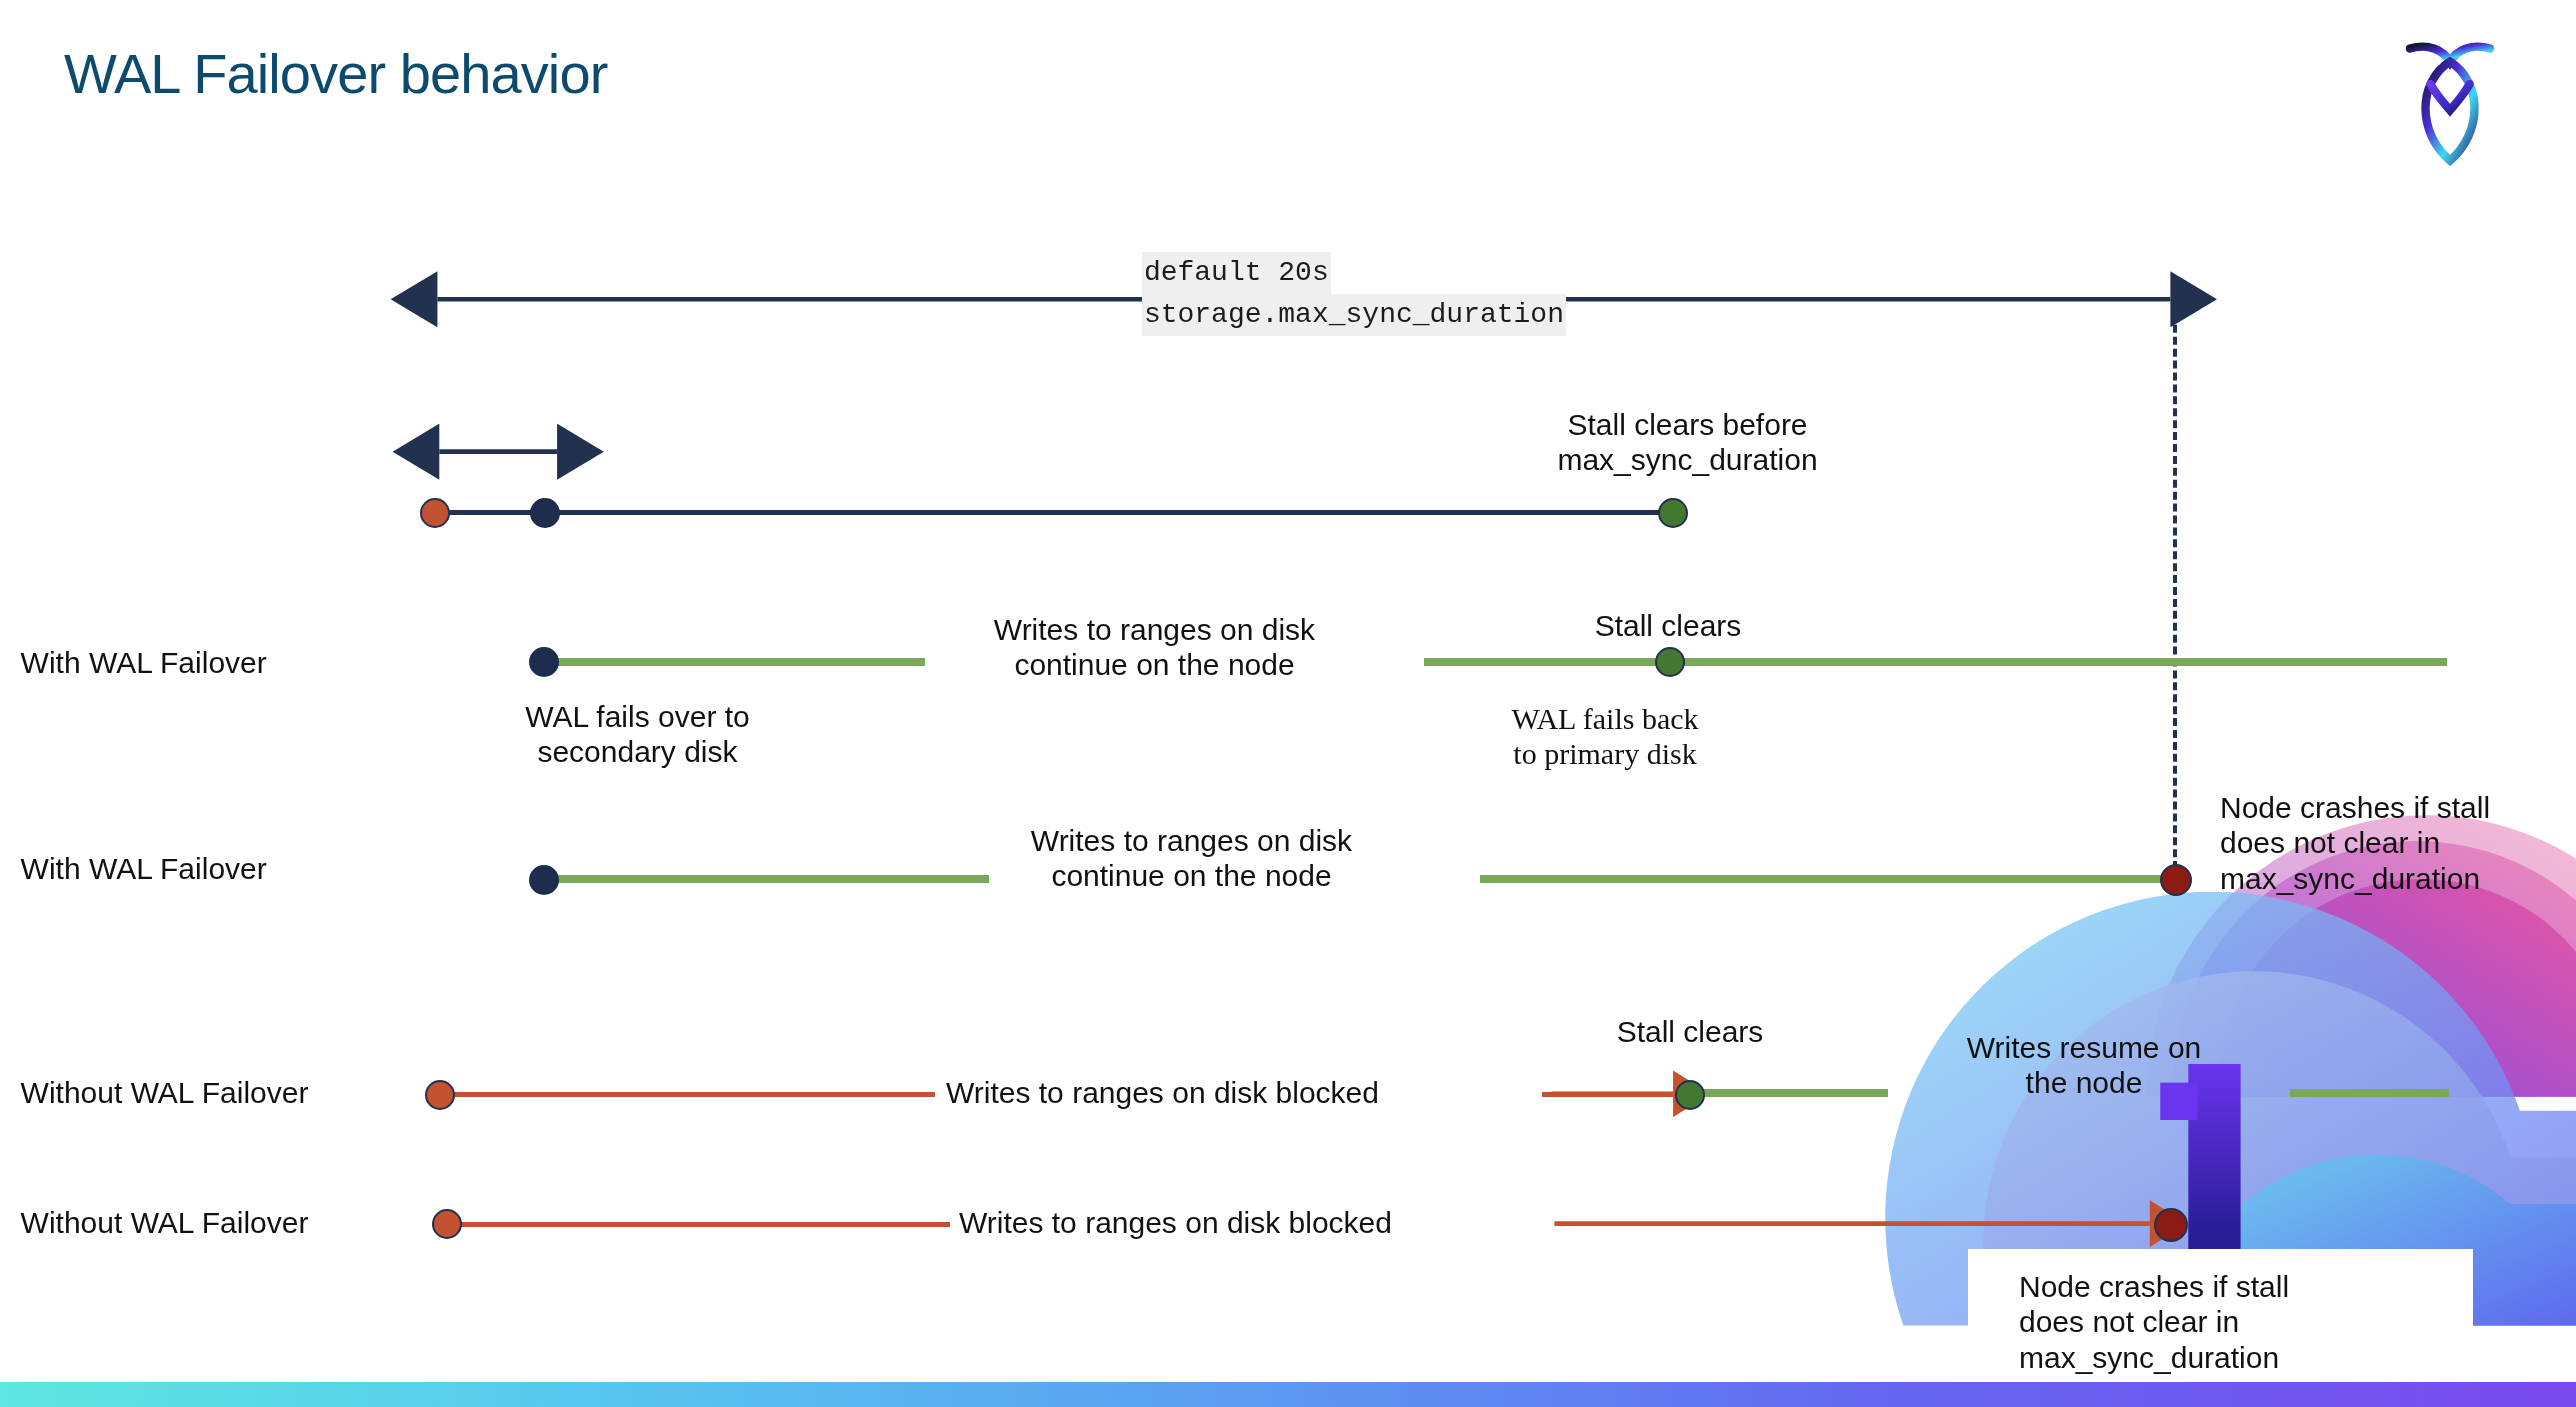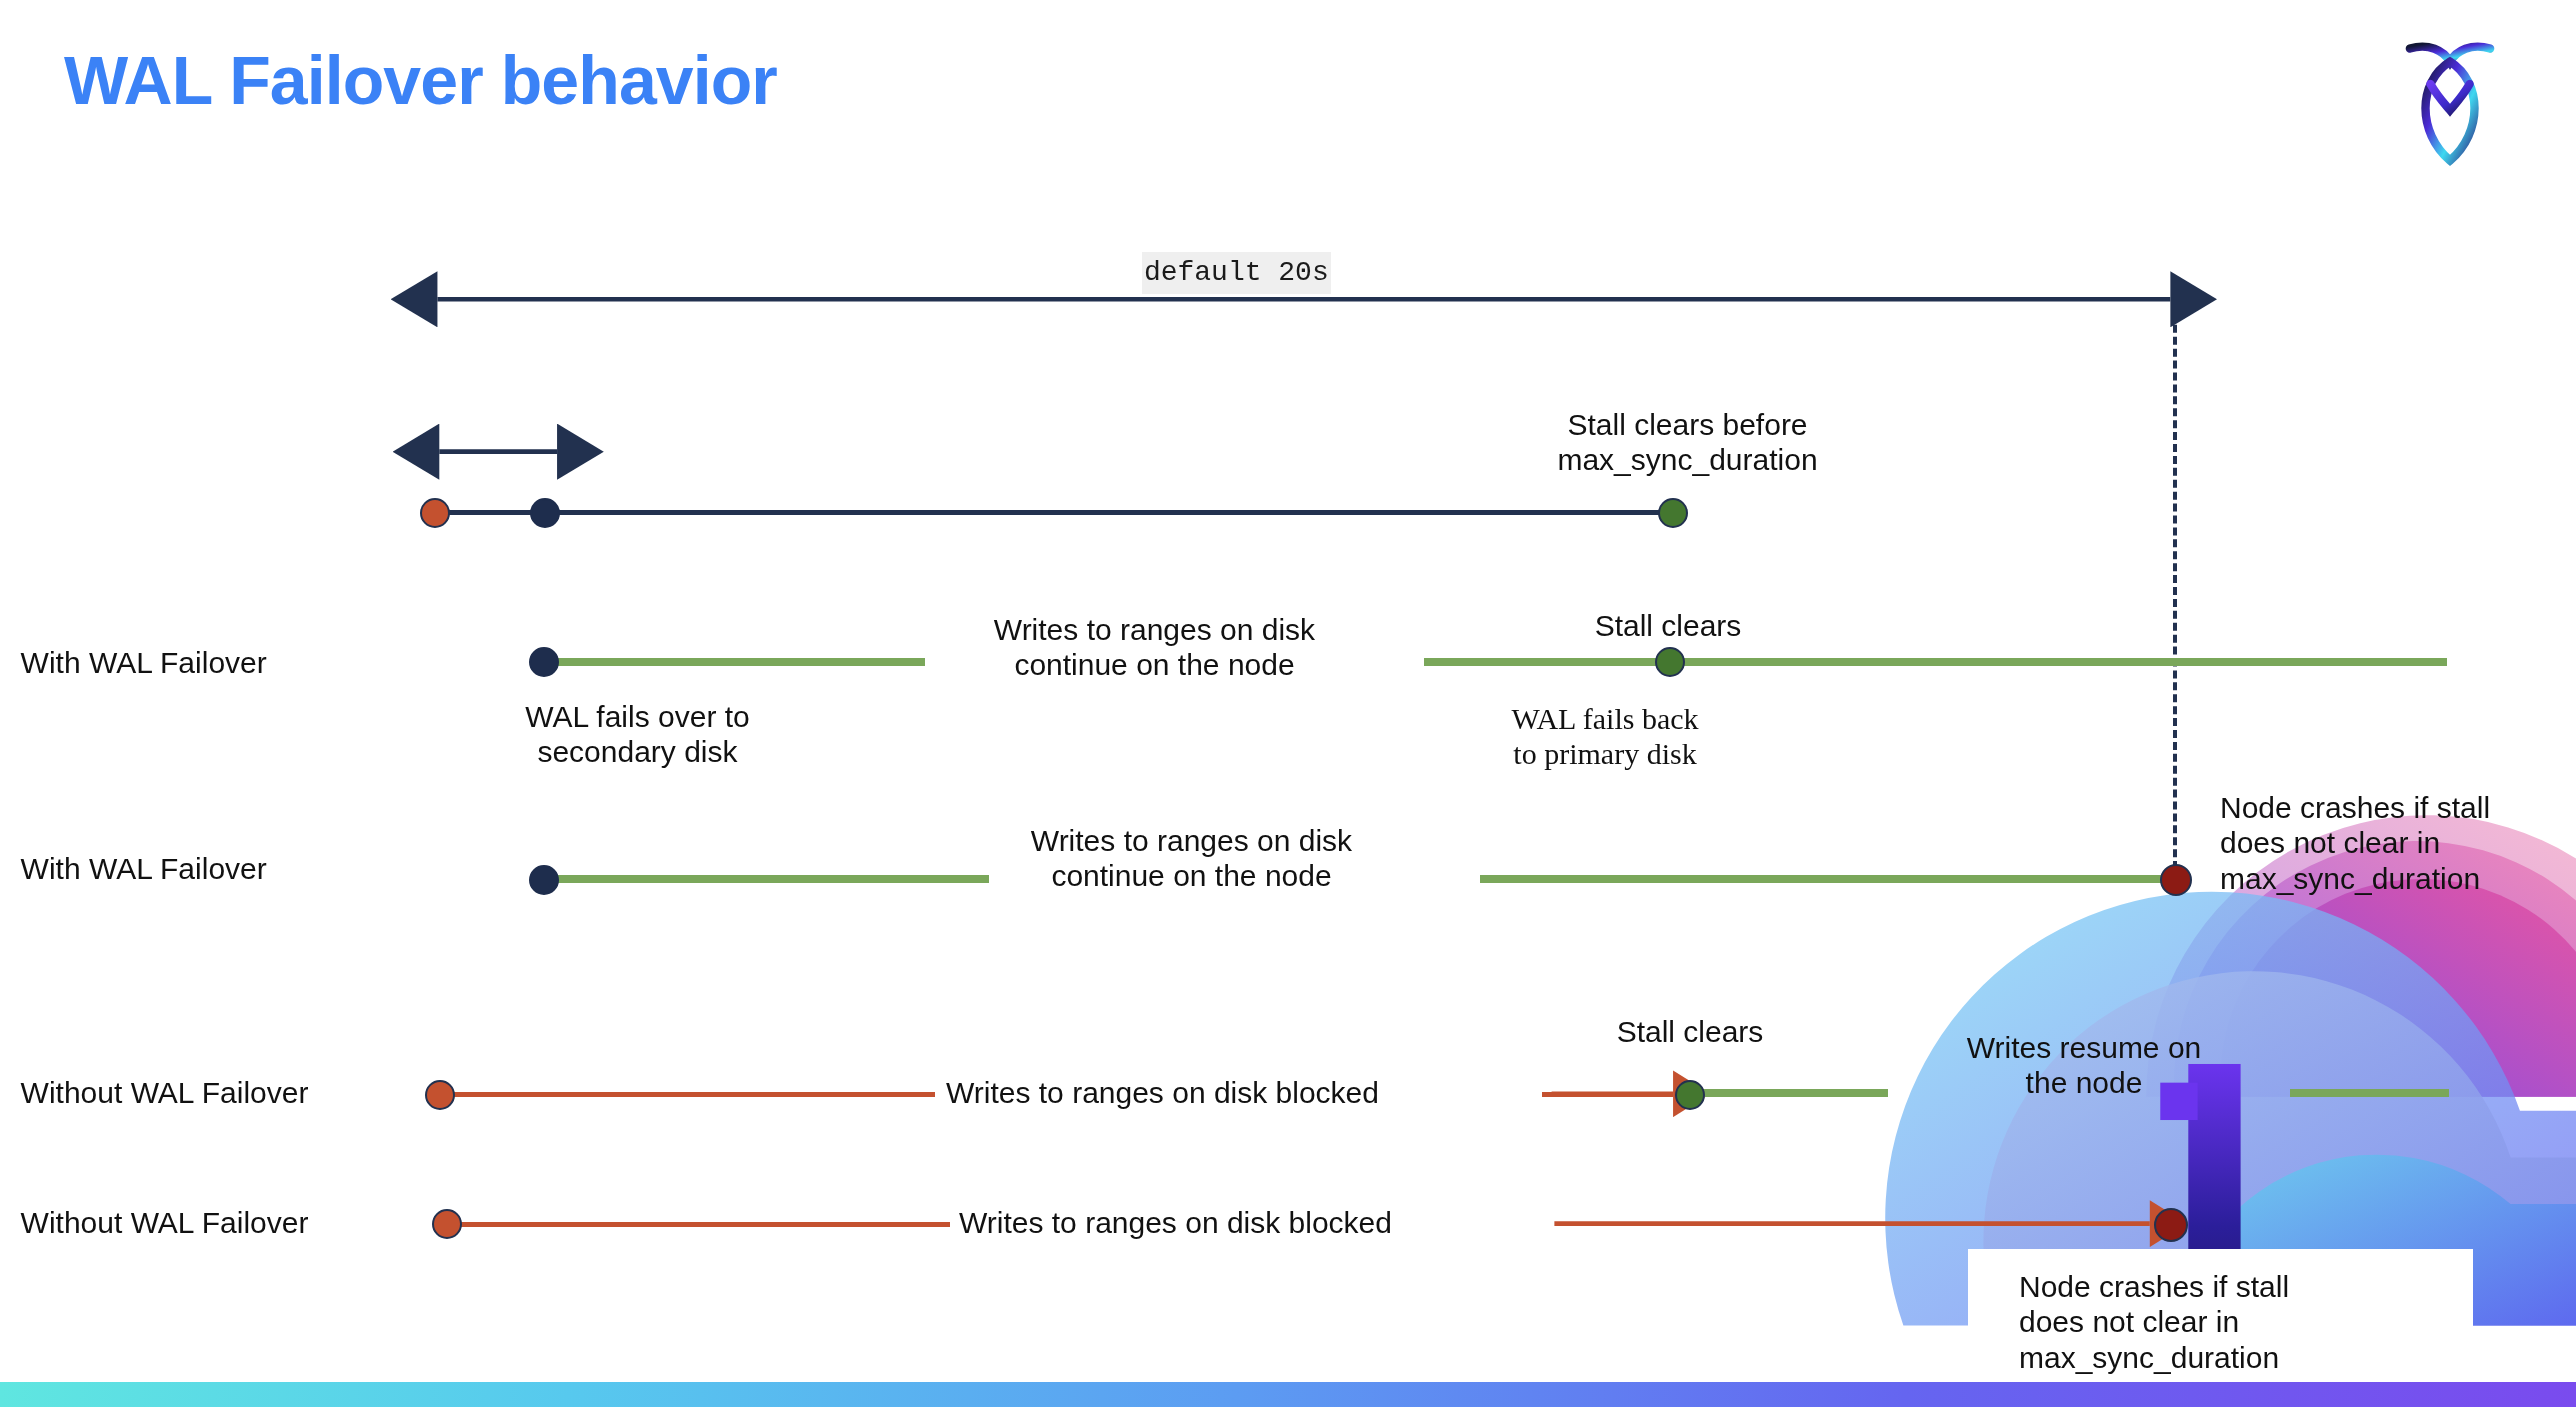--- a/index.html
+++ b/index.html
@@ -5,21 +5,21 @@
   html,body{margin:0;padding:0;}
   body{
     width:2576px;height:1408px;background:#ffffff;position:relative;overflow:hidden;
     font-family:"Liberation Sans",sans-serif;
   }
   .stage{position:absolute;left:0;top:0;width:2576px;height:1408px;}
   .abs{position:absolute;}
 
   
   #page-title{
-    left:64px;top:45px;font-size:68px;font-weight:bold;color:#3b82f6;
+    left:64px;top:45px;font-size:56px;font-weight:normal;color:#0c4a6e;
     letter-spacing:-0.9px;line-height:1.05;white-space:nowrap;
   }
 
   
   #brand-logo{left:2389px;top:28px;width:122px;height:140px;}
 
   
   .mono{
     font-family:"Liberation Mono",monospace;font-size:28px;color:#1b1b1b;
     background:#efefef;line-height:1.5;white-space:nowrap;display:inline-block;
@@ -157,20 +157,21 @@
 
     <line x1="1660" y1="1170" x2="1790" y2="1170" stroke="#C4512F" stroke-width="5" marker-end="url(#orangeR)"></line>
 
     <line x1="1663" y1="1309" x2="2300" y2="1309" stroke="#C4512F" stroke-width="5" marker-end="url(#orangeR)"></line>
   </svg>
 
   <div class="dashed" style="left:2173px;top:301px;height:580px;"></div>
 
   <div class="abs monoblock" style="left:1142px;top:252px;">
     <span class="mono">default 20s</span>
+    <span class="mono">storage.max_sync_duration</span>
   </div>
 
 
   <div class="abs line navy" style="left:439px;top:510px;width:1234px;"></div>
   <div class="abs dot orange" style="left:420px;top:498px;width:30px;height:30px;"></div>
   <div class="abs dot navy" style="left:530px;top:498px;width:30px;height:30px;"></div>
   <div class="abs dot green" style="left:1658px;top:498px;width:30px;height:30px;"></div>
   <div class="abs lbl c" style="left:1512px;top:407px;width:351px;">Stall clears before
 max_sync_duration</div>
 

